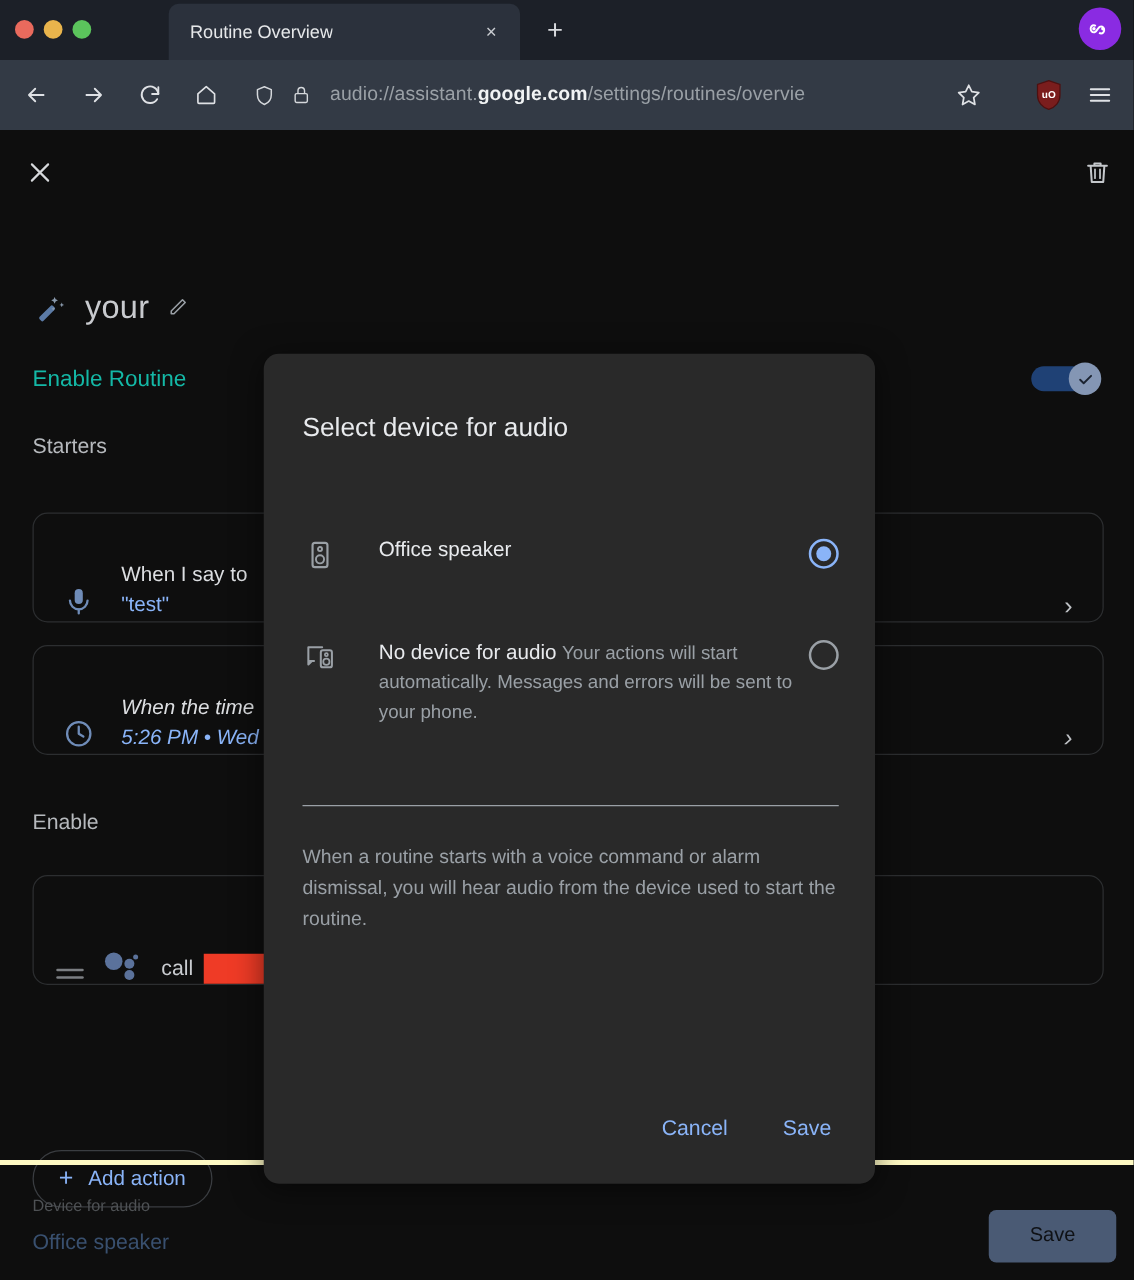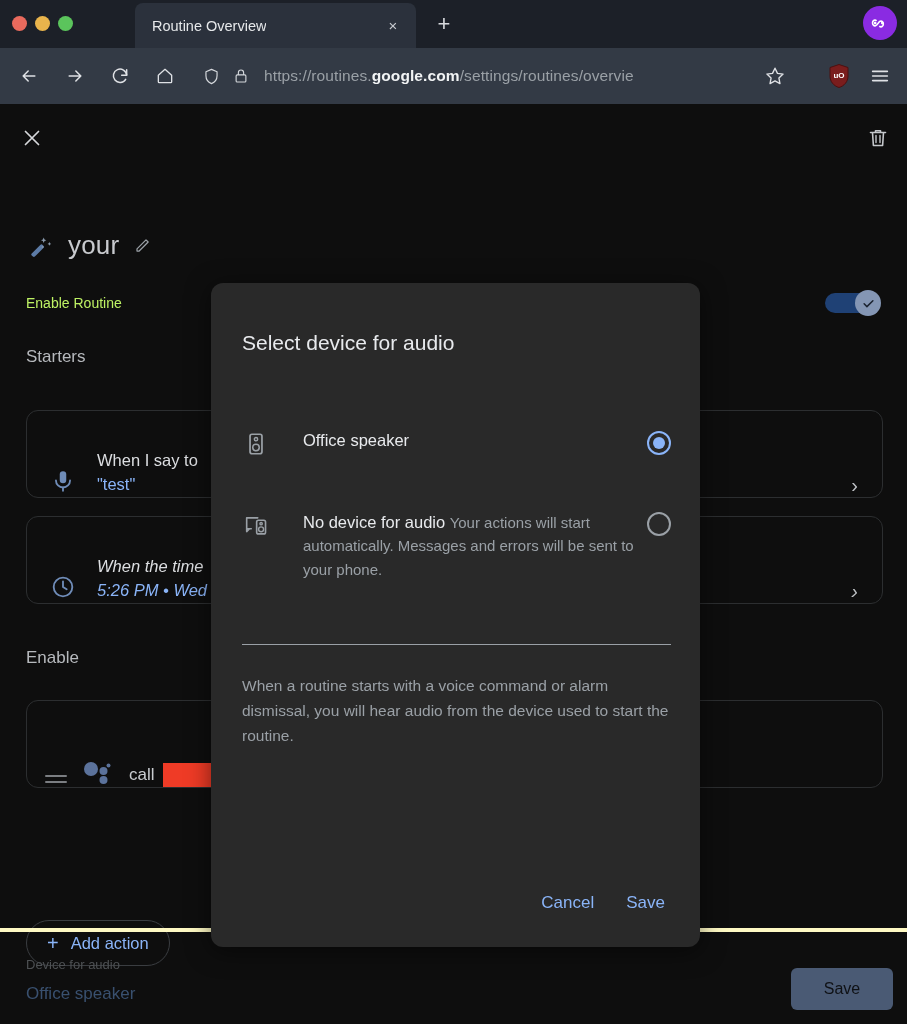--- a/index.html
+++ b/index.html
@@ -95,21 +95,21 @@
     position: absolute; left: 26px; top: 126px; display: flex; align-items: center; gap: 12px;
   }
   .wand-icon { width: 30px; height: 30px; display:flex; align-items:center; justify-content:center; }
   .routine-name { font-size: 26px; color: #c8cace; font-weight: 400; letter-spacing: .2px; }
   .pencil-icon { width: 22px; height: 22px; display:flex;align-items:center;justify-content:center; }
 
   .enable-row {
     position: absolute; left: 26px; top: 186px; right: 26px;
     display: flex; align-items: center; justify-content: space-between;
   }
-  .enable-label { font-size: 14px; color: #bef264; }
+  .enable-label { font-size: 18px; color: #14b8a6; }
   .toggle { position: relative; width: 56px; height: 26px; }
   .toggle-track {
     position: absolute; left: 0; top: 3px; width: 48px; height: 20px;
     background: #1f4175; border-radius: 10px;
   }
   .toggle-knob {
     position: absolute; right: 0; top: 0; width: 26px; height: 26px;
     border-radius: 50%; background: #8496b4;
     display: flex; align-items: center; justify-content: center;
   }
@@ -177,21 +177,21 @@
   .opt-desc { font-size: 15px; color: #9aa0a6; line-height: 1.55; margin-top: 3px; max-width: 300px; }
   .radio { width: 24px; height: 24px; border-radius: 50%; border: 2px solid #9aa0a6; flex: none; margin-top: 1px; }
   .radio.sel { border-color: #8ab4f8; display:flex; align-items:center; justify-content:center; }
   .radio.sel::after { content:""; width: 12px; height: 12px; border-radius: 50%; background: #8ab4f8; }
 
   .modal-divider { position: absolute; left: 31px; right: 29px; top: 361px; height: 1px; background: #9aa0a6; }
   .modal-note {
     position: absolute; left: 31px; right: 29px; top: 390px;
     font-size: 15.5px; color: #9aa0a6; line-height: 1.62;
   }
-  .modal-actions { position: absolute; right: 29px; bottom: 26px; display: flex; gap: 20px; }
+  .modal-actions { position: absolute; right: 29px; bottom: 26px; display: flex; gap: 32px; }
   .modal-btn {
     background: none; border: none; color: #8ab4f8; font-size: 17px;
     font-family: "Liberation Sans", sans-serif; padding: 8px 6px;
   }
 </style>
 </head>
 <body>
 
 <div id="app">
 
@@ -246,21 +246,21 @@
         <svg width="19" height="19" viewBox="0 0 24 24">
           <path d="M12 3l7 3v5c0 4.6-3 8.3-7 10-4-1.7-7-5.4-7-10V6z" fill="none" stroke="currentColor" stroke-width="1.5" stroke-linejoin="round"></path>
         </svg>
       </span>
       <span class="url-icon">
         <svg width="18" height="18" viewBox="0 0 24 24">
           <rect x="5.5" y="10.5" width="13" height="9.5" rx="1.5" fill="none" stroke="currentColor" stroke-width="1.5"></rect>
           <path d="M8.5 10.5V7.5a3.5 3.5 0 0 1 7 0v3" fill="none" stroke="currentColor" stroke-width="1.5"></path>
         </svg>
       </span>
-      <span class="url-text"><span>https://routines.</span><b>google.com</b><span>/settings/routines/overvie</span></span>
+      <span class="url-text"><span>audio://assistant.</span><b>google.com</b><span>/settings/routines/overvie</span></span>
     </div>
 
     <div class="url-star">
       <svg width="22" height="22" viewBox="0 0 24 24">
         <path d="M12 3.5l2.7 5.6 6.1.8-4.5 4.3 1.1 6.1-5.4-3-5.4 3 1.1-6.1L3.2 9.9l6.1-.8z" fill="none" stroke="currentColor" stroke-width="1.5" stroke-linejoin="round"></path>
       </svg>
     </div>
 
     <div class="ext-icon">
       <svg width="24" height="26" viewBox="0 0 24 26">

